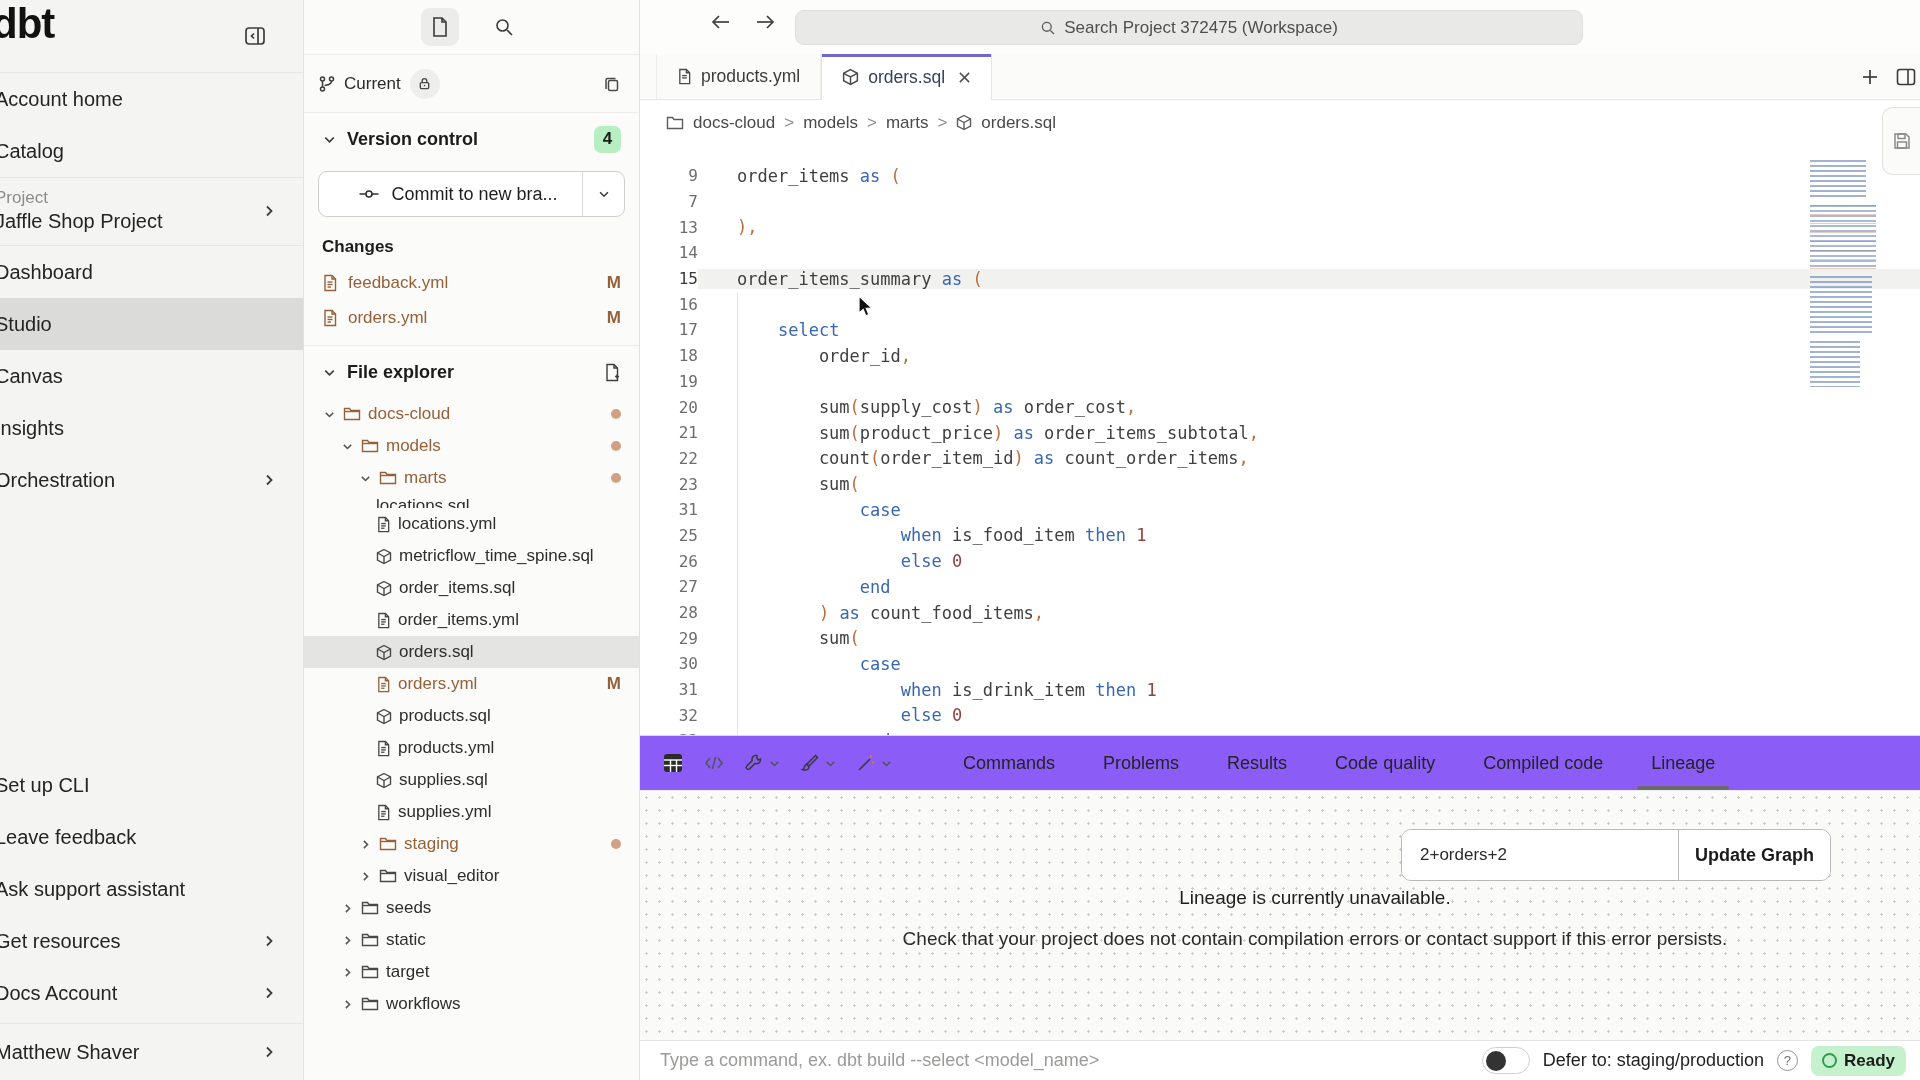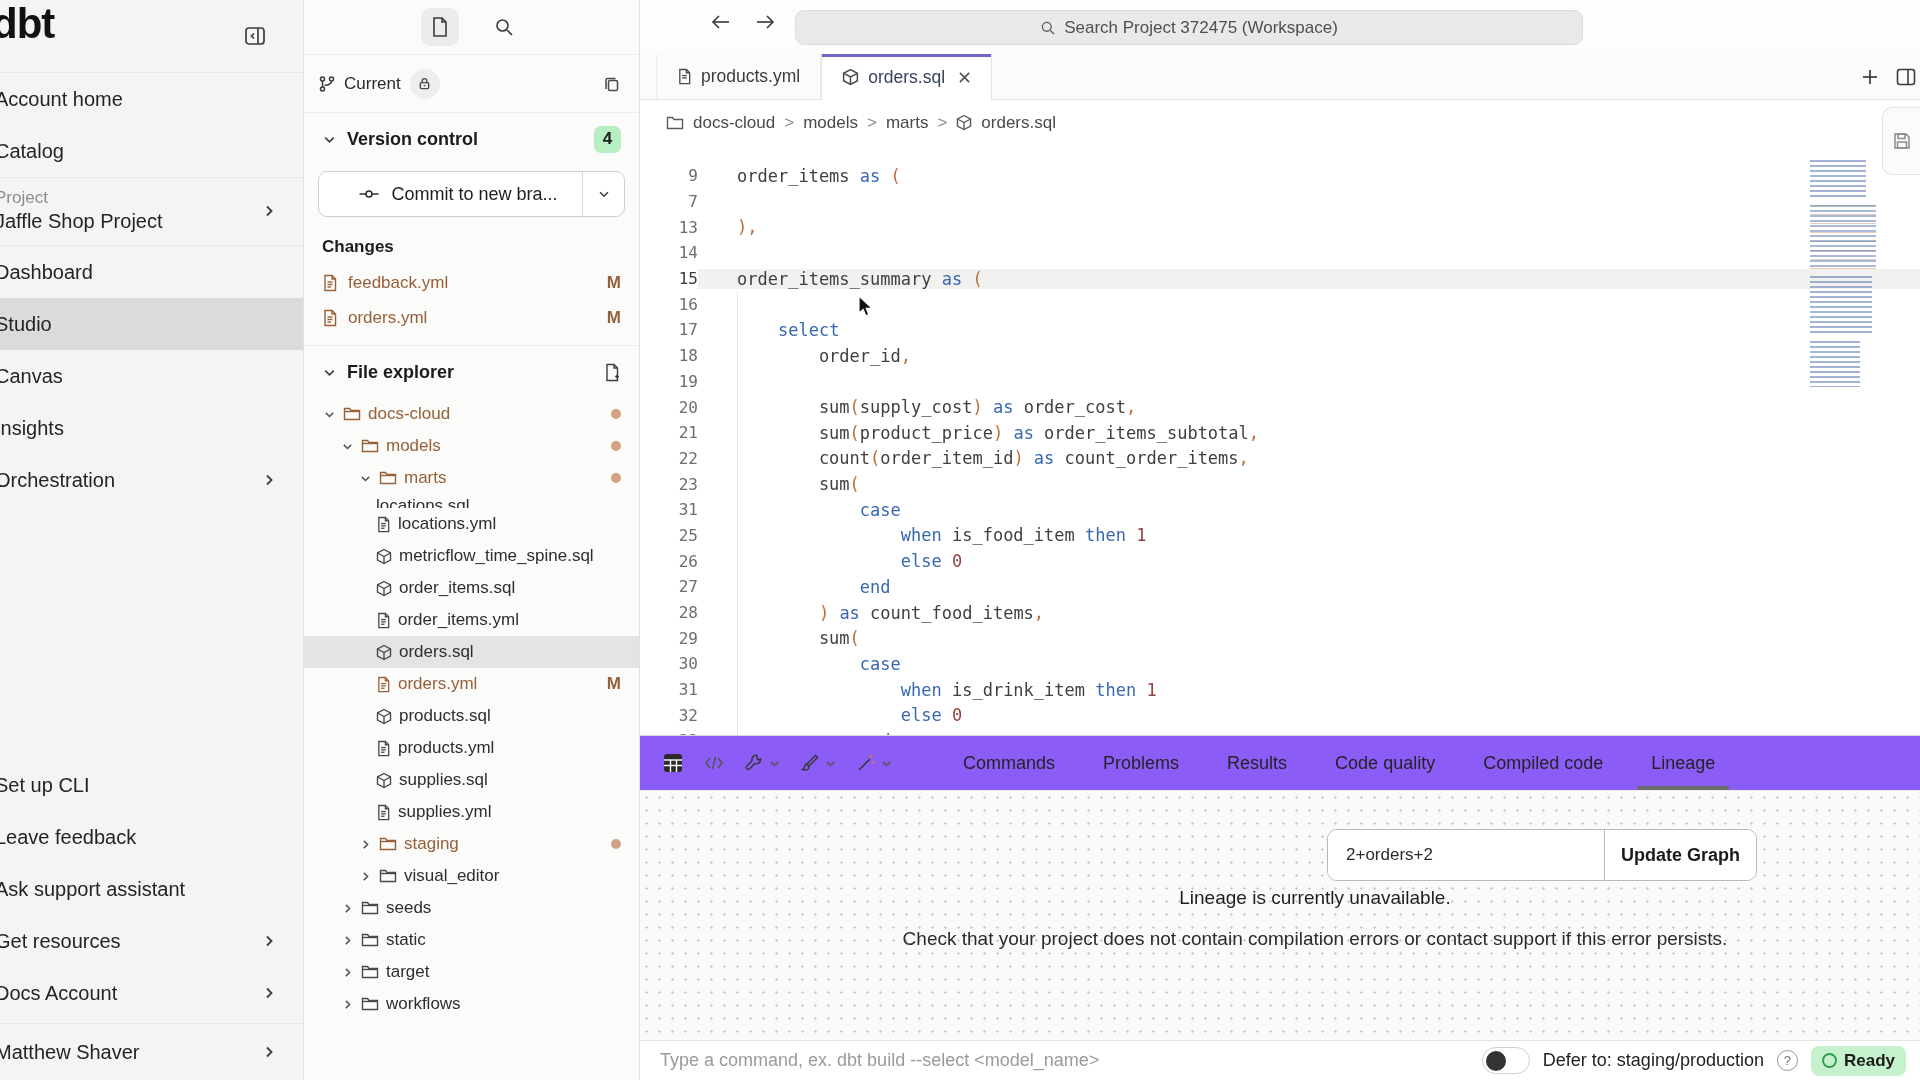--- a/index.html
+++ b/index.html
@@ -134,21 +134,21 @@
   .bp-icons .grp { display:flex; align-items:center; gap:4px; }
   .bp-icons .cdn { color:#555; }
   .bp-tablist { display:flex; margin-left:46px; height:100%; }
   .bp-tab { display:flex; align-items:center; padding:0 24px; font-size:18px; color:#242424;
             position:relative; height:100%; }
   .bp-tab.active::after { content:""; position:absolute; left:10px; right:10px; bottom:0; height:4px;
                           background:#6b6b6b; border-radius:2px; }
   .lineage-canvas { height:250px; position:relative; background-color:#fafaf8;
                     background-image:radial-gradient(#cdcdcb 1.2px, transparent 1.3px);
                     background-size:13px 13px; border-top:1px solid #ececea; }
-  .graph-ctl { position:absolute; left:687px; top:38px; width:430px; height:52px; background:#fff;
+  .graph-ctl { position:absolute; left:761px; top:38px; width:430px; height:52px; background:#fff;
                border:1px solid #b9b9b7; border-radius:10px; display:flex; overflow:hidden; }
   .graph-input { flex:1; border:none; outline:none; font-size:17px; color:#2b2b2b; padding-left:18px;
                  font-family:"Liberation Sans", sans-serif; background:#fff; }
   .graph-btn { width:152px; border:none; border-left:1px solid #b9b9b7; background:#fff; font-size:18px;
                font-weight:600; color:#1b1b1b; font-family:"Liberation Sans", sans-serif; }
   .lin-msg { position:absolute; top:96px; left:0; right:0; text-align:center; transform:translateX(35px);
              font-size:19px; color:#1f1f1f; }
   .lin-detail { position:absolute; top:137px; left:0; right:0; text-align:center; transform:translateX(35px);
                 font-size:19px; color:#2b2b2b; }
 

